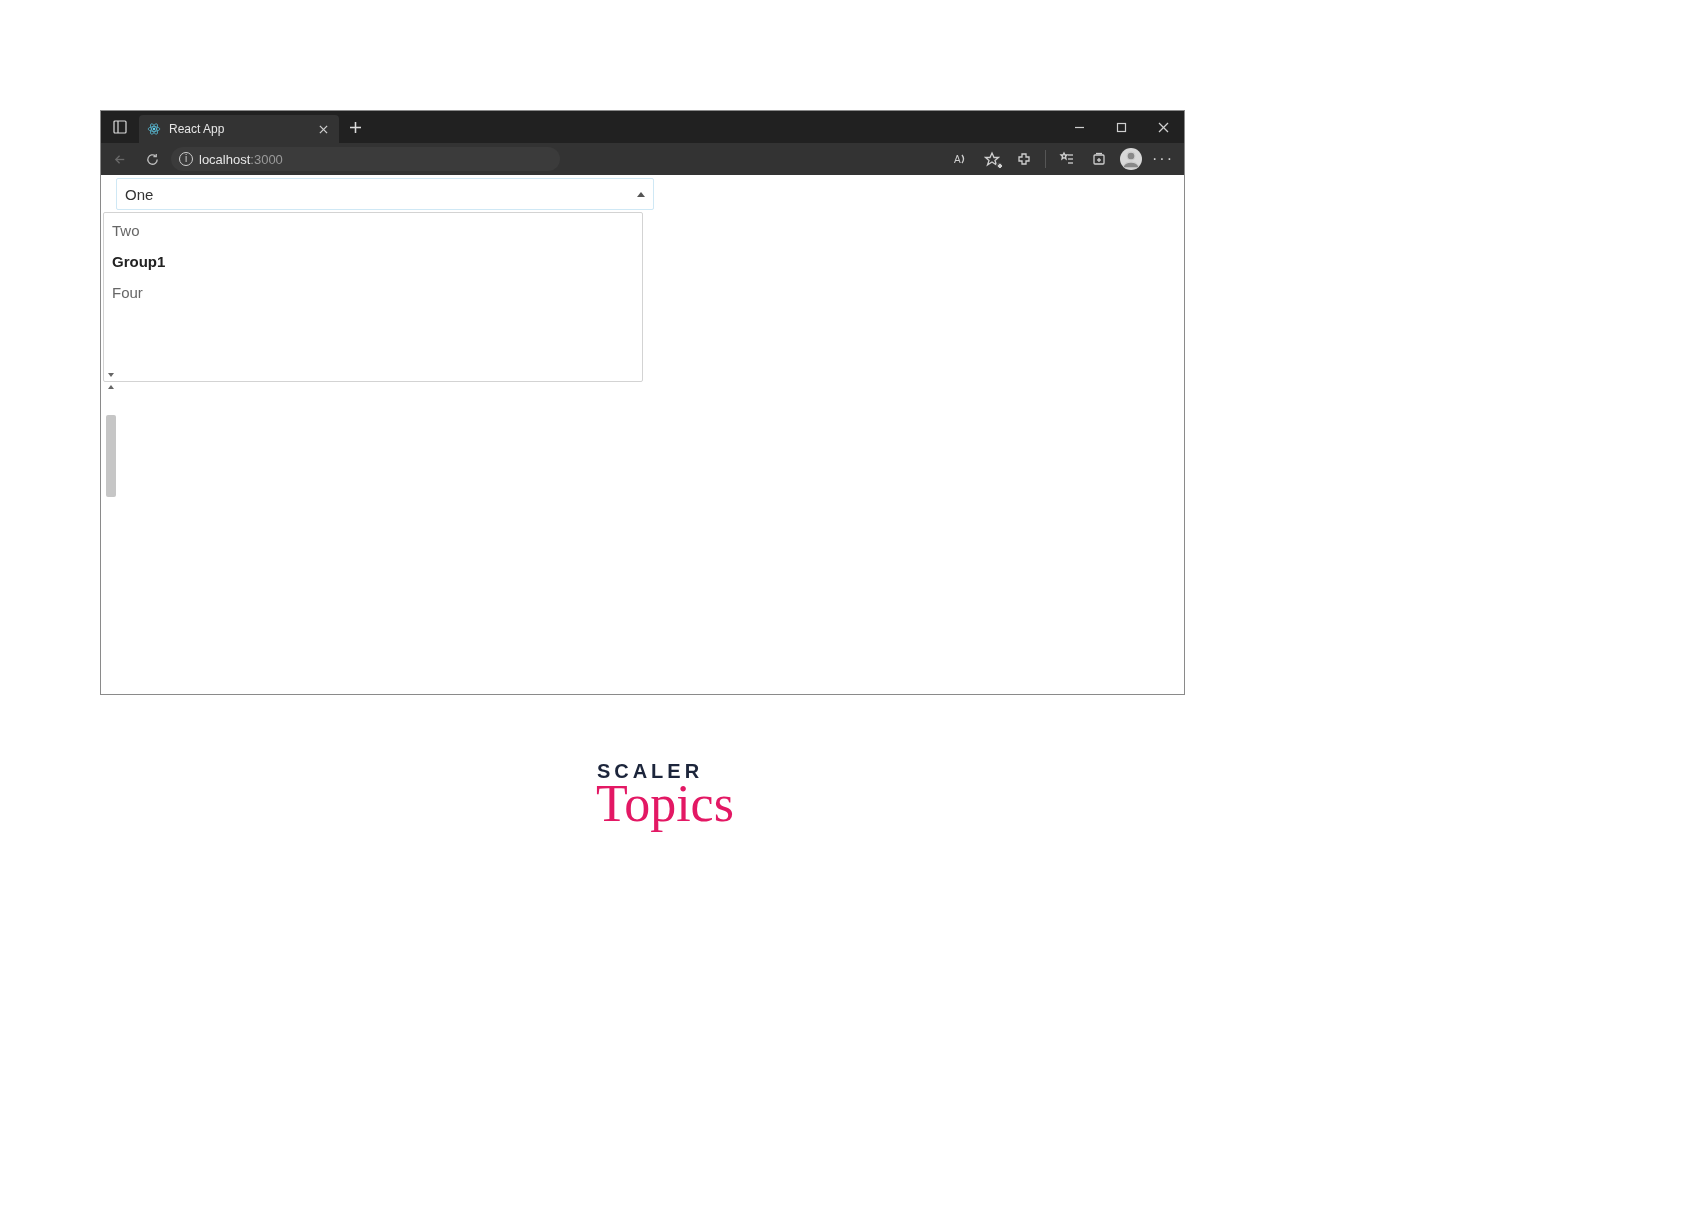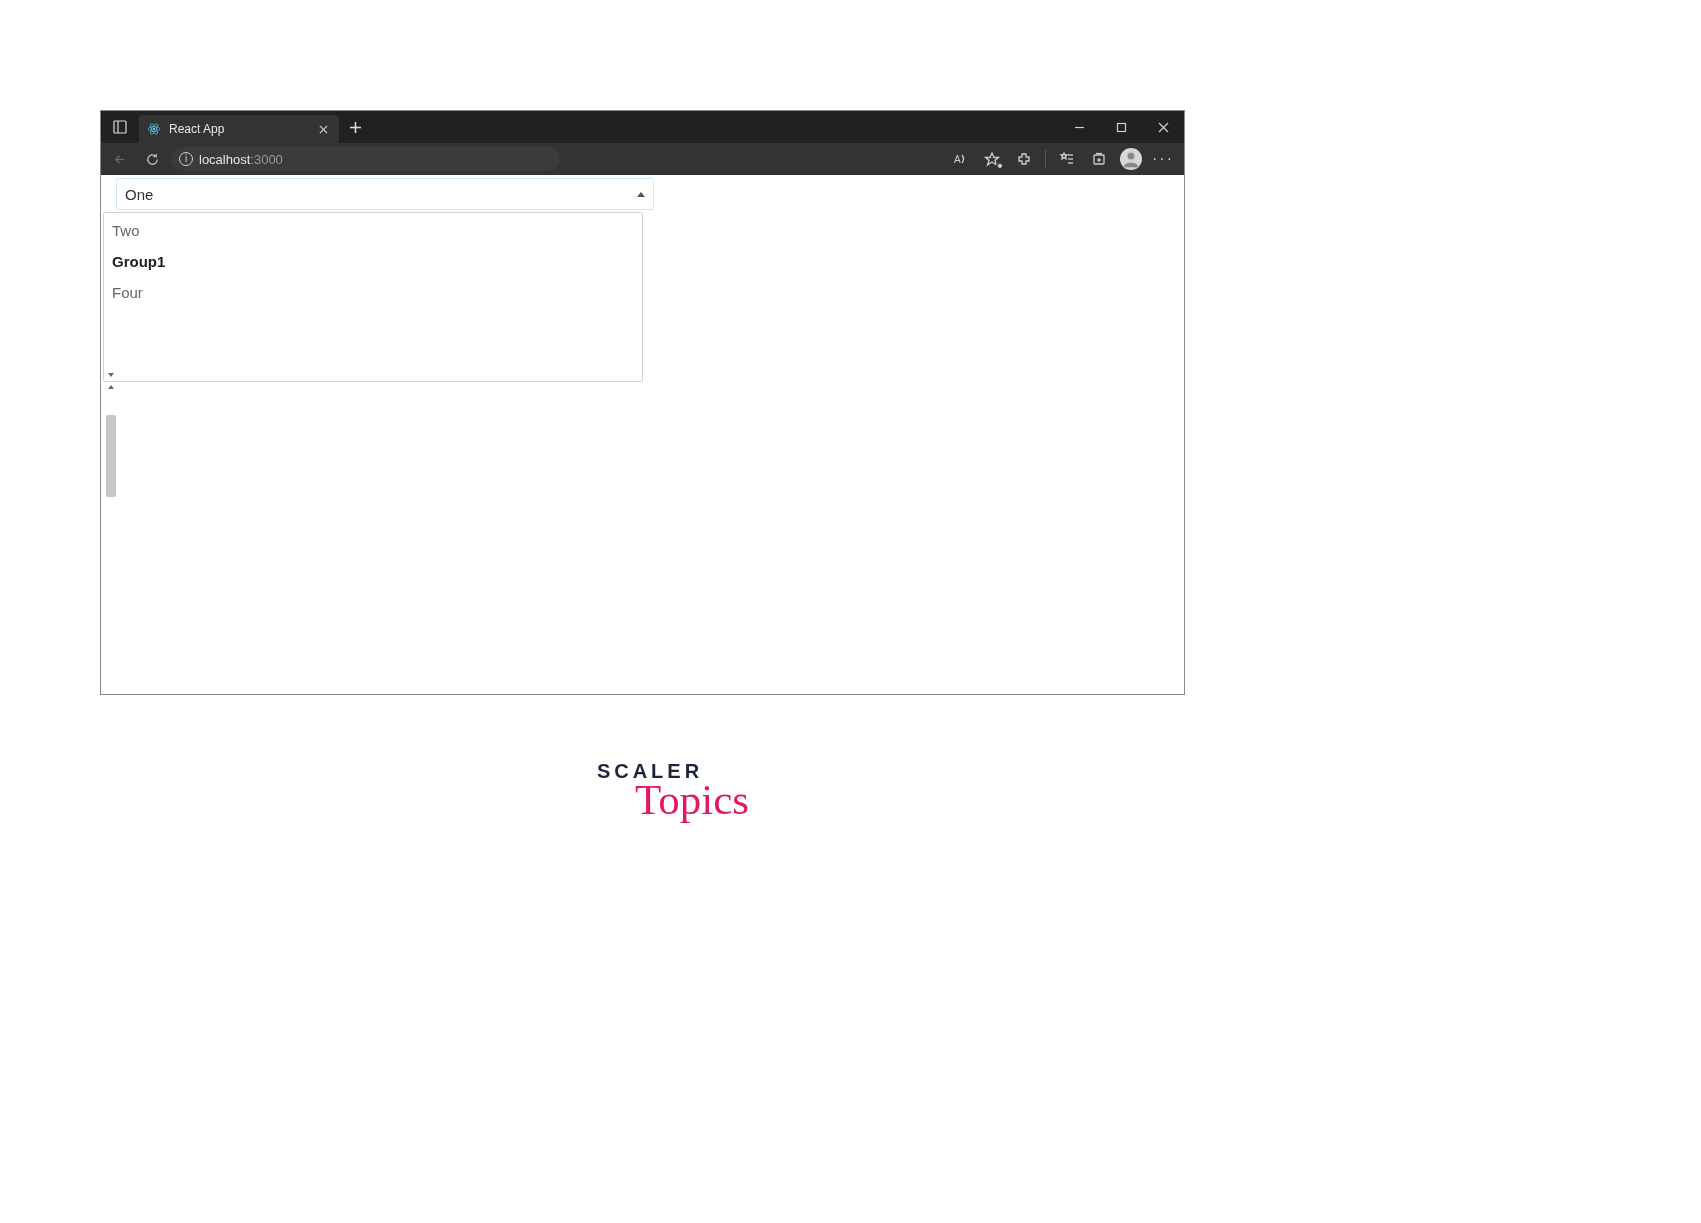--- a/index.html
+++ b/index.html
@@ -278,26 +278,25 @@
   }
   .logo .scaler {
     font-family: "Arial", sans-serif;
     font-weight: 700;
     font-size: 20px;
     letter-spacing: 4px;
     color: #1c253b;
   }
   .logo .topics {
     font-family: "Brush Script MT", cursive;
-    font-size: 43px;
+    font-size: 52px;
     color: #e31864;
     line-height: 0.9;
     margin-top: -2px;
     transform: translateX(6px);
-    margin-left: 39px;
   }
 </style>
 </head>
 <body>
 
 <div class="browser-window">
 
   <div class="tabbar">
     <div class="tabbar-left-btn">
       <svg viewBox="0 0 16 16">

